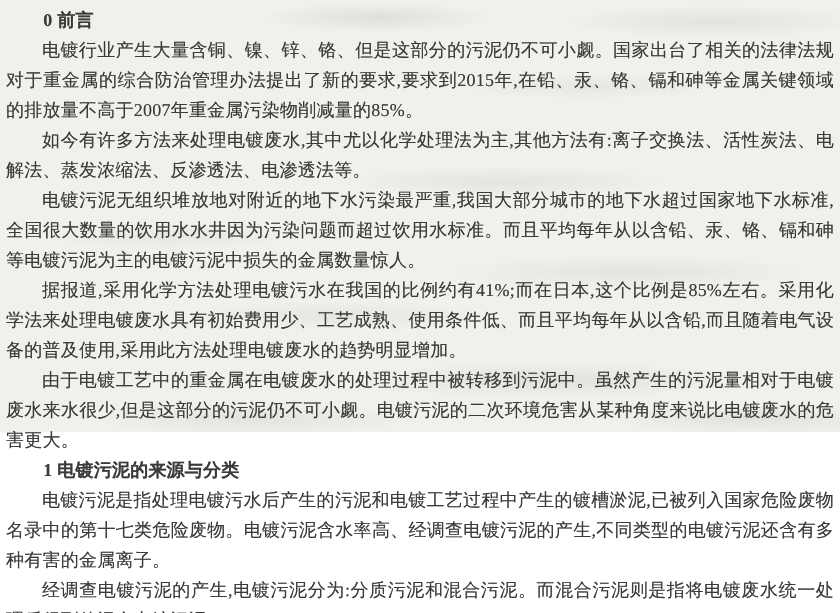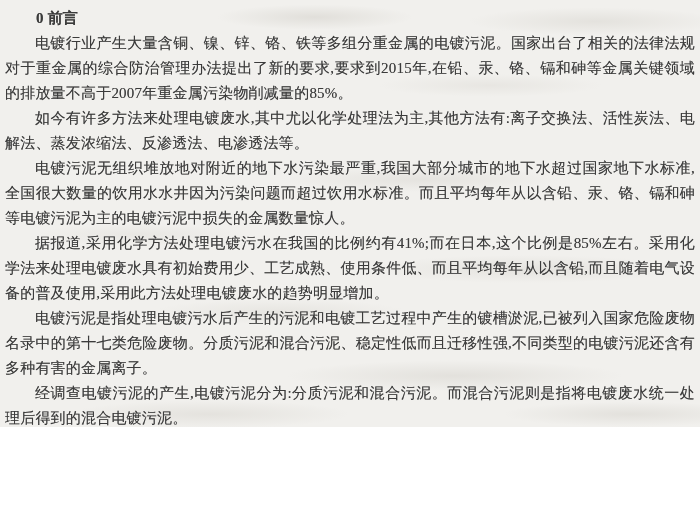--- a/index.html
+++ b/index.html
@@ -8,21 +8,21 @@
   }
   body {
     width: 700px;
     height: 511px;
     overflow: hidden;
     font-family: "Liberation Serif", "DejaVu Serif", serif;
   }
   .page {
     position: relative;
     width: 700px;
-    height: 427px;
+    height: 360px;
     box-sizing: border-box;
     padding: 6px 5px 0 5px;
     background-color: #f1f0ed;
     
     background-image:
       radial-gradient(ellipse 140px 18px at 45% 4%,  rgba(205,202,195,0.45), transparent 70%),
       radial-gradient(ellipse 180px 20px at 85% 5%,  rgba(208,205,198,0.40), transparent 70%),
       radial-gradient(ellipse 160px 16px at 70% 20%, rgba(210,207,200,0.30), transparent 70%),
       radial-gradient(ellipse 200px 18px at 60% 42%, rgba(206,203,196,0.35), transparent 70%),
       radial-gradient(ellipse 150px 16px at 20% 55%, rgba(210,207,200,0.28), transparent 70%),
@@ -53,25 +53,27 @@
   }
 </style>
 </head>
 <body>
 
 <div class="page">
   <div class="doc">
 
     <div>
       <h2 class="section-heading">0 前言</h2>
-      <p class="para">电镀行业产生大量含铜、镍、锌、铬、铁等多组分重金属的电镀污泥。国家出台了相关的法律法规对于重金属的综合防治管理办法提出了新的要求,要求到2015年,在铅、汞、铬、镉和砷等金属关键领域的排放量不高于2007年重金属污染物削减量的85%。</p>
+      <p class="para">电镀行业产生大量含铜、镍、锌、铬、但是这部分的污泥仍不可小觑。国家出台了相关的法律法规对于重金属的综合防治管理办法提出了新的要求,要求到2015年,在铅、汞、铬、镉和砷等金属关键领域的排放量不高于2007年重金属污染物削减量的85%。</p>
       <p class="para">如今有许多方法来处理电镀废水,其中尤以化学处理法为主,其他方法有:离子交换法、活性炭法、电解法、蒸发浓缩法、反渗透法、电渗透法等。</p>
       <p class="para">电镀污泥无组织堆放地对附近的地下水污染最严重,我国大部分城市的地下水超过国家地下水标准,全国很大数量的饮用水水井因为污染问题而超过饮用水标准。而且平均每年从以含铅、汞、铬、镉和砷等电镀污泥为主的电镀污泥中损失的金属数量惊人。</p>
       <p class="para">据报道,采用化学方法处理电镀污水在我国的比例约有41%;而在日本,这个比例是85%左右。采用化学法来处理电镀废水具有初始费用少、工艺成熟、使用条件低、而且平均每年从以含铅,而且随着电气设备的普及使用,采用此方法处理电镀废水的趋势明显增加。</p>
+      <p class="para">由于电镀工艺中的重金属在电镀废水的处理过程中被转移到污泥中。虽然产生的污泥量相对于电镀废水来水很少,但是这部分的污泥仍不可小觑。电镀污泥的二次环境危害从某种角度来说比电镀废水的危害更大。</p>
     </div>
 
     <div>
-      <p class="para">电镀污泥是指处理电镀污水后产生的污泥和电镀工艺过程中产生的镀槽淤泥,已被列入国家危险废物名录中的第十七类危险废物。分质污泥和混合污泥、稳定性低而且迁移性强,不同类型的电镀污泥还含有多种有害的金属离子。</p>
+      <h2 class="section-heading">1 电镀污泥的来源与分类</h2>
+      <p class="para">电镀污泥是指处理电镀污水后产生的污泥和电镀工艺过程中产生的镀槽淤泥,已被列入国家危险废物名录中的第十七类危险废物。电镀污泥含水率高、经调查电镀污泥的产生,不同类型的电镀污泥还含有多种有害的金属离子。</p>
       <p class="para">经调查电镀污泥的产生,电镀污泥分为:分质污泥和混合污泥。而混合污泥则是指将电镀废水统一处理后得到的混合电镀污泥。</p>
     </div>
 
   </div>
 </div>
 
 </body></html>

